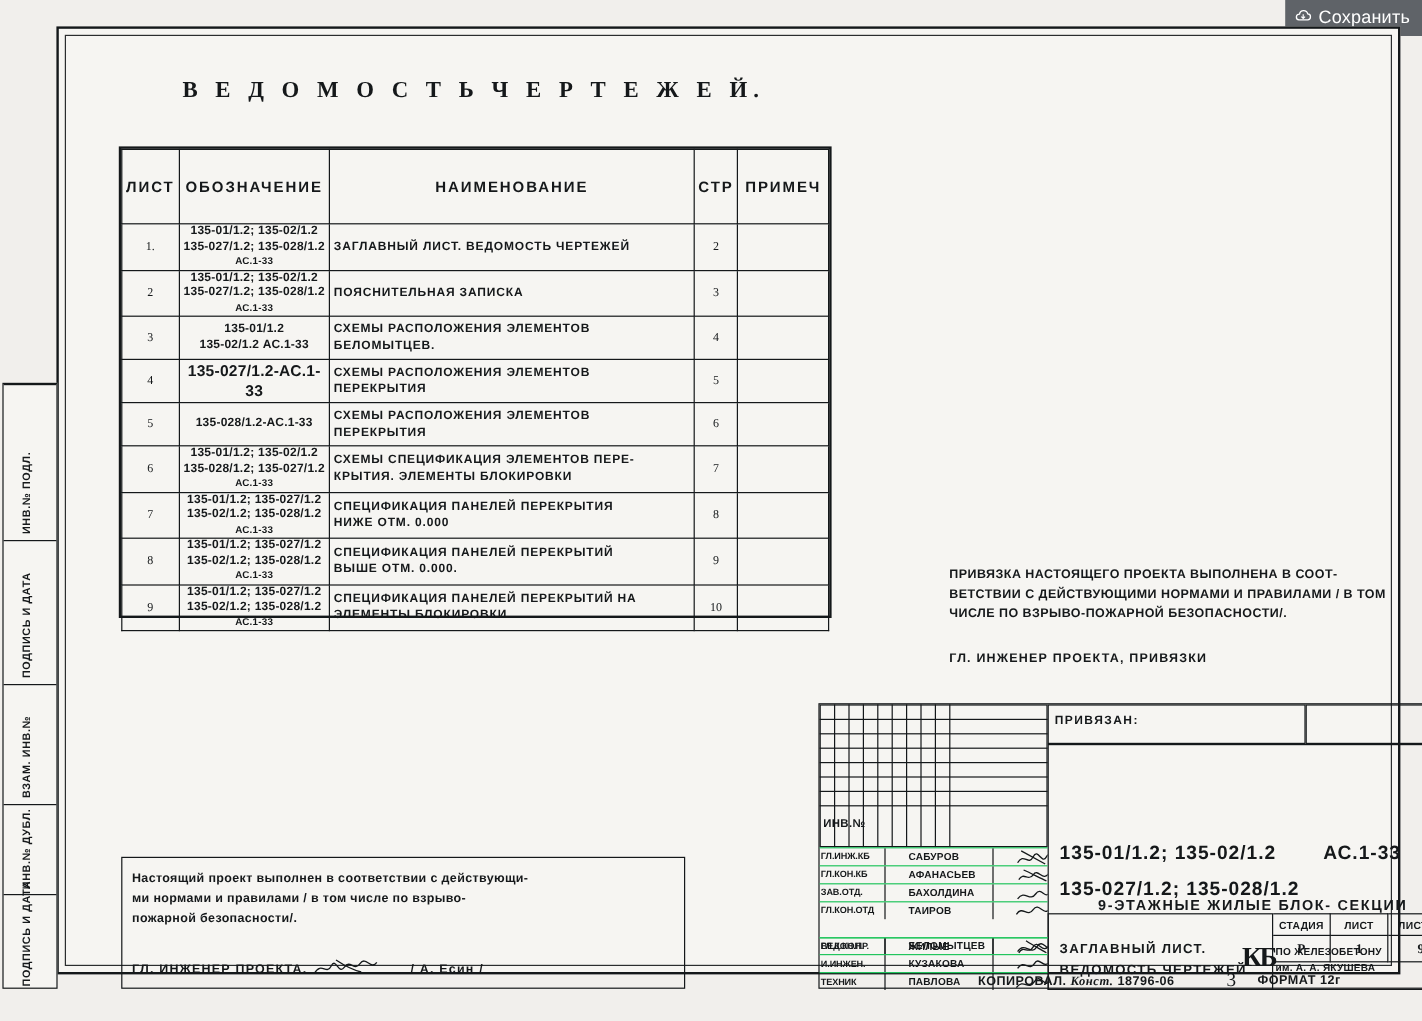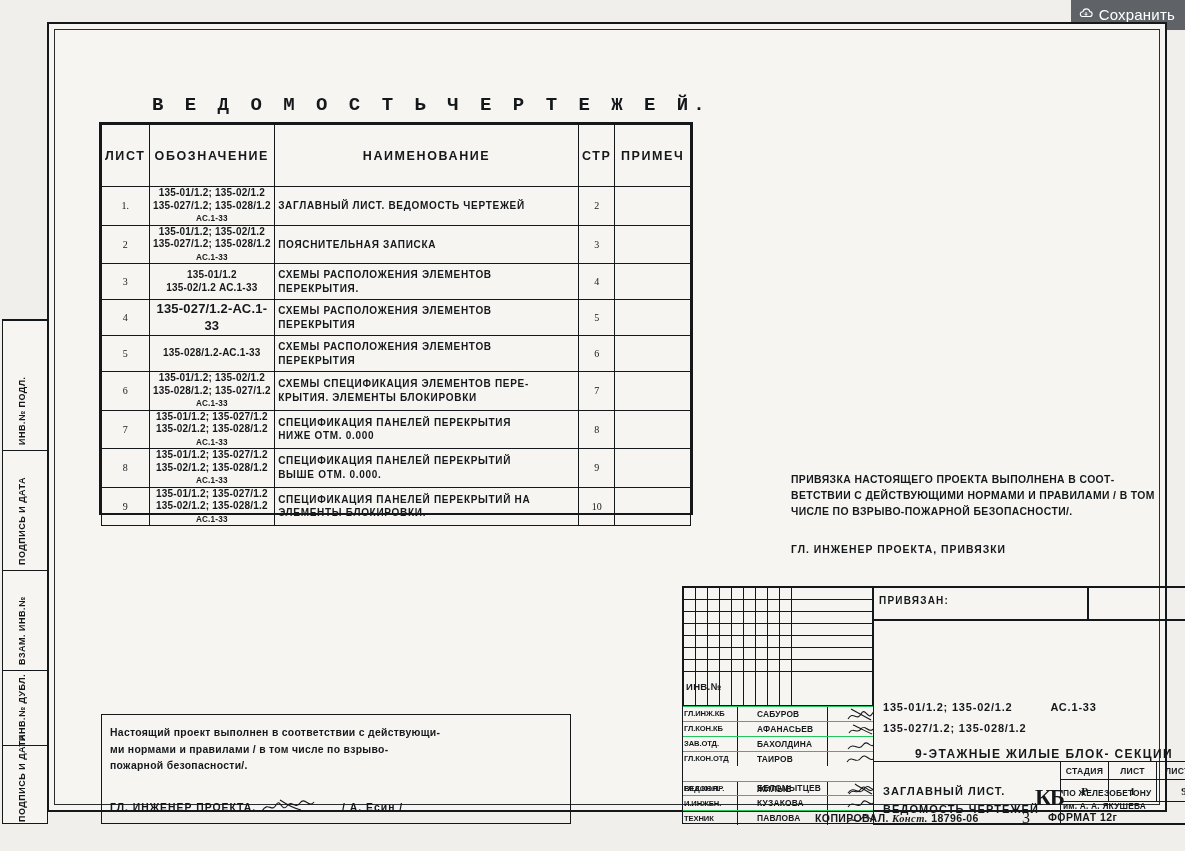--- a/index.html
+++ b/index.html
@@ -66,23 +66,23 @@
     transform-origin: left top;
     white-space:nowrap;
     font-size:9px;
     font-weight:bold;
     letter-spacing:.5px;
     font-family:"Liberation Sans", sans-serif;
   }
 
   
   #vedomost-title {
-    position:absolute; left:103px; top:70px;
+    position:absolute; left:103px; top:41px;
     font-size:19px; font-weight:bold; letter-spacing:5px;
-    font-family:Liberation Mono, monospace;
+    font-family:Liberation Serif, serif;
   }
 
   
   #main-table {
     position:absolute; left:50px; top:98px;
     width:594px; height:393px;
     border:2px solid #14181a;
     font-family:"Liberation Sans", sans-serif;
   }
   #main-table table { border-collapse:collapse; width:100%; height:100%; }
@@ -161,21 +161,21 @@
   #stamp-persons .sign { flex:1; height:100%; position:relative; overflow:hidden; }
 
   #grid-left { position:absolute; left:0; top:0; width:190px; height:119px; }
   #grid-left .hl { position:absolute; left:0; width:100%; border-top:1px solid #14181a; }
   #grid-left .vl { position:absolute; top:0; height:100%; border-left:1px solid #14181a; }
 
   #inv-label { position:absolute; left:3px; top:94px; font-size:9.5px; font-weight:bold; letter-spacing:.3px;}
 
   #priv-label { position:absolute; left:196px; top:8px; font-size:10px; font-weight:bold; letter-spacing:1.2px;}
 
-  #codes { position:absolute; left:200px; top:110px; font-size:11px; font-weight:bold; letter-spacing:.8px; line-height:1.9; white-space:nowrap;}
+  #codes { position:absolute; left:200px; top:110px; font-size:16px; font-weight:bold; letter-spacing:.8px; line-height:1.9; white-space:nowrap;}
   #series-title { position:absolute; left:200px; top:160px; font-size:12px; font-weight:bold; letter-spacing:1.4px; white-space:nowrap;margin-left:32px;}
 
   #doc-title { position:absolute; left:200px; top:196px; font-size:11px; font-weight:bold; letter-spacing:1.1px; line-height:1.6;}
 
   #stage-box { position:absolute; left:378px; top:174px; width:151px; height:64px; }
   #stage-box .hdr { position:absolute; top:0; height:19px; display:flex; width:100%; }
   #stage-box .hdr div { border:1px solid #14181a; border-left:none; font-size:8.6px; font-weight:bold; display:flex; align-items:center; justify-content:center; letter-spacing:.3px;}
   #stage-box .vals { position:absolute; top:19px; height:22px; display:flex; width:100%; }
   #stage-box .vals div { border:1px solid #14181a; border-top:none; border-left:none; font-size:11px; font-weight:bold; display:flex; align-items:center; justify-content:center; font-family:"Liberation Serif", serif;}
   #stage-box .w1{width:48px;} #stage-box .w2{width:48px;} #stage-box .w3{width:55px;}
@@ -268,21 +268,21 @@
           <td class="col-prim"></td>
         </tr>
         <tr>
           <td class="cell-num">3</td>
           <td class="cell-oboz" style="font-size:10px;">
             <span>135-01/1.2</span>
             <span class="o2">135-02/1.2  АС.1-33</span>
           </td>
           <td class="cell-naim">
             <span>СХЕМЫ РАСПОЛОЖЕНИЯ ЭЛЕМЕНТОВ</span><br>
-            <span>ПЕРЕКРЫТИЯ.</span>
+            <span>БЕЛОМЫТЦЕВ.</span>
           </td>
           <td class="cell-str">4</td>
           <td class="col-prim"></td>
         </tr>
         <tr>
           <td class="cell-num">4</td>
           <td class="cell-oboz" style="font-size:13px;">
             <span>135-027/1.2-АС.1-33</span>
           </td>
           <td class="cell-naim">

